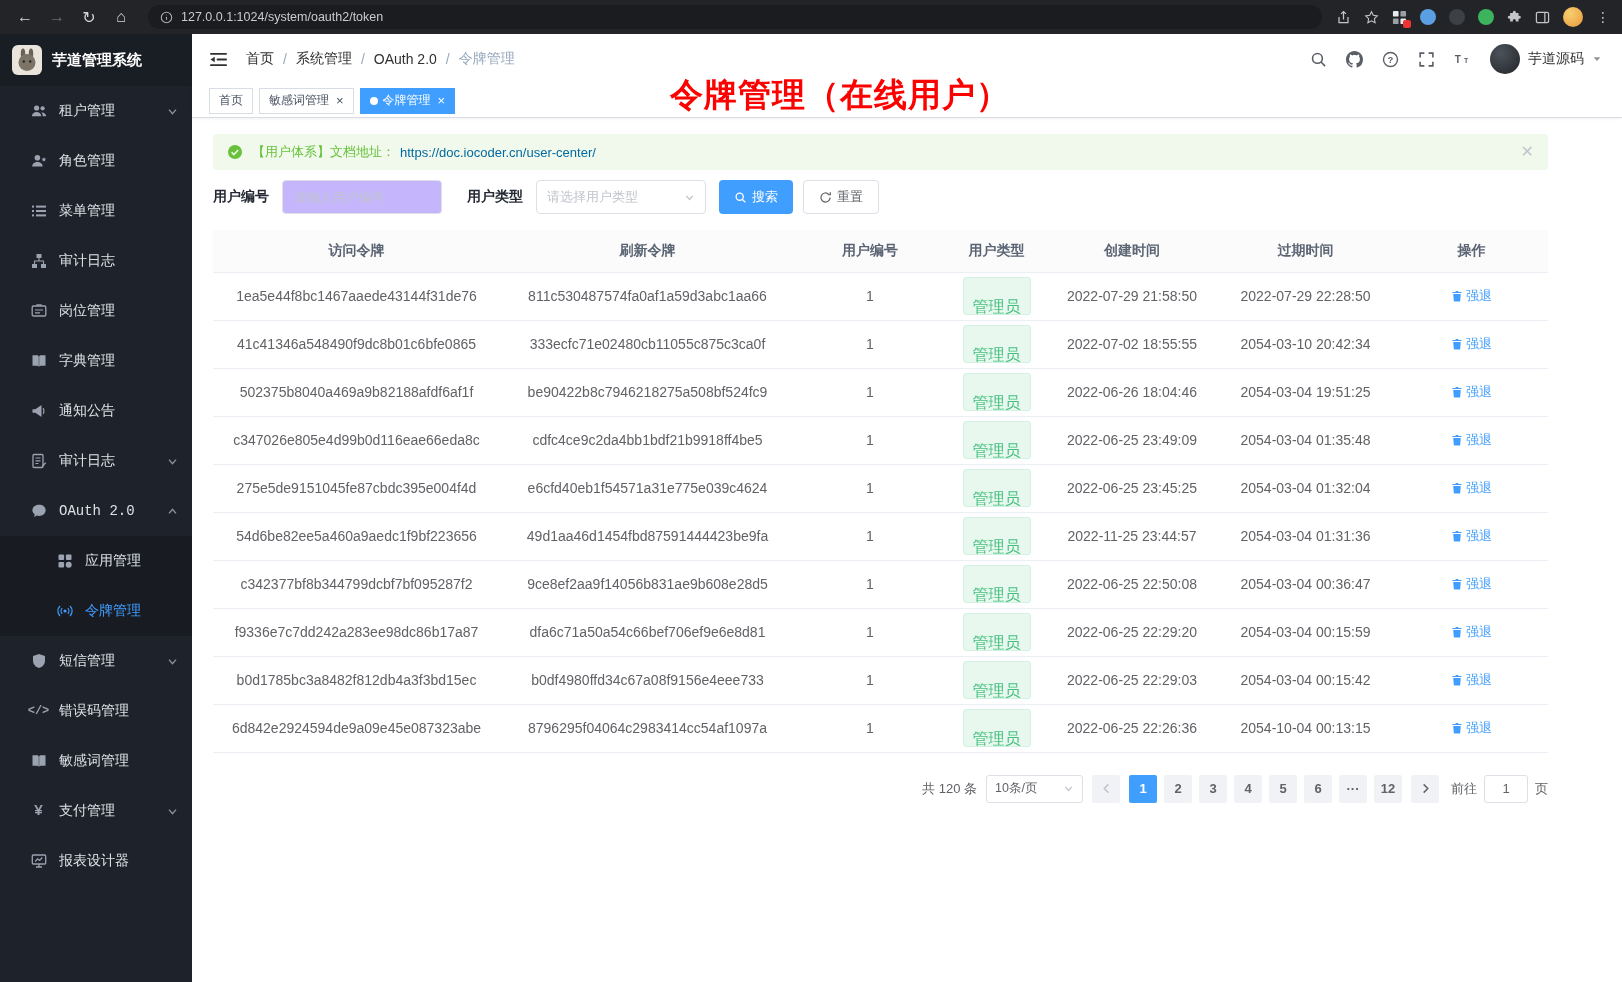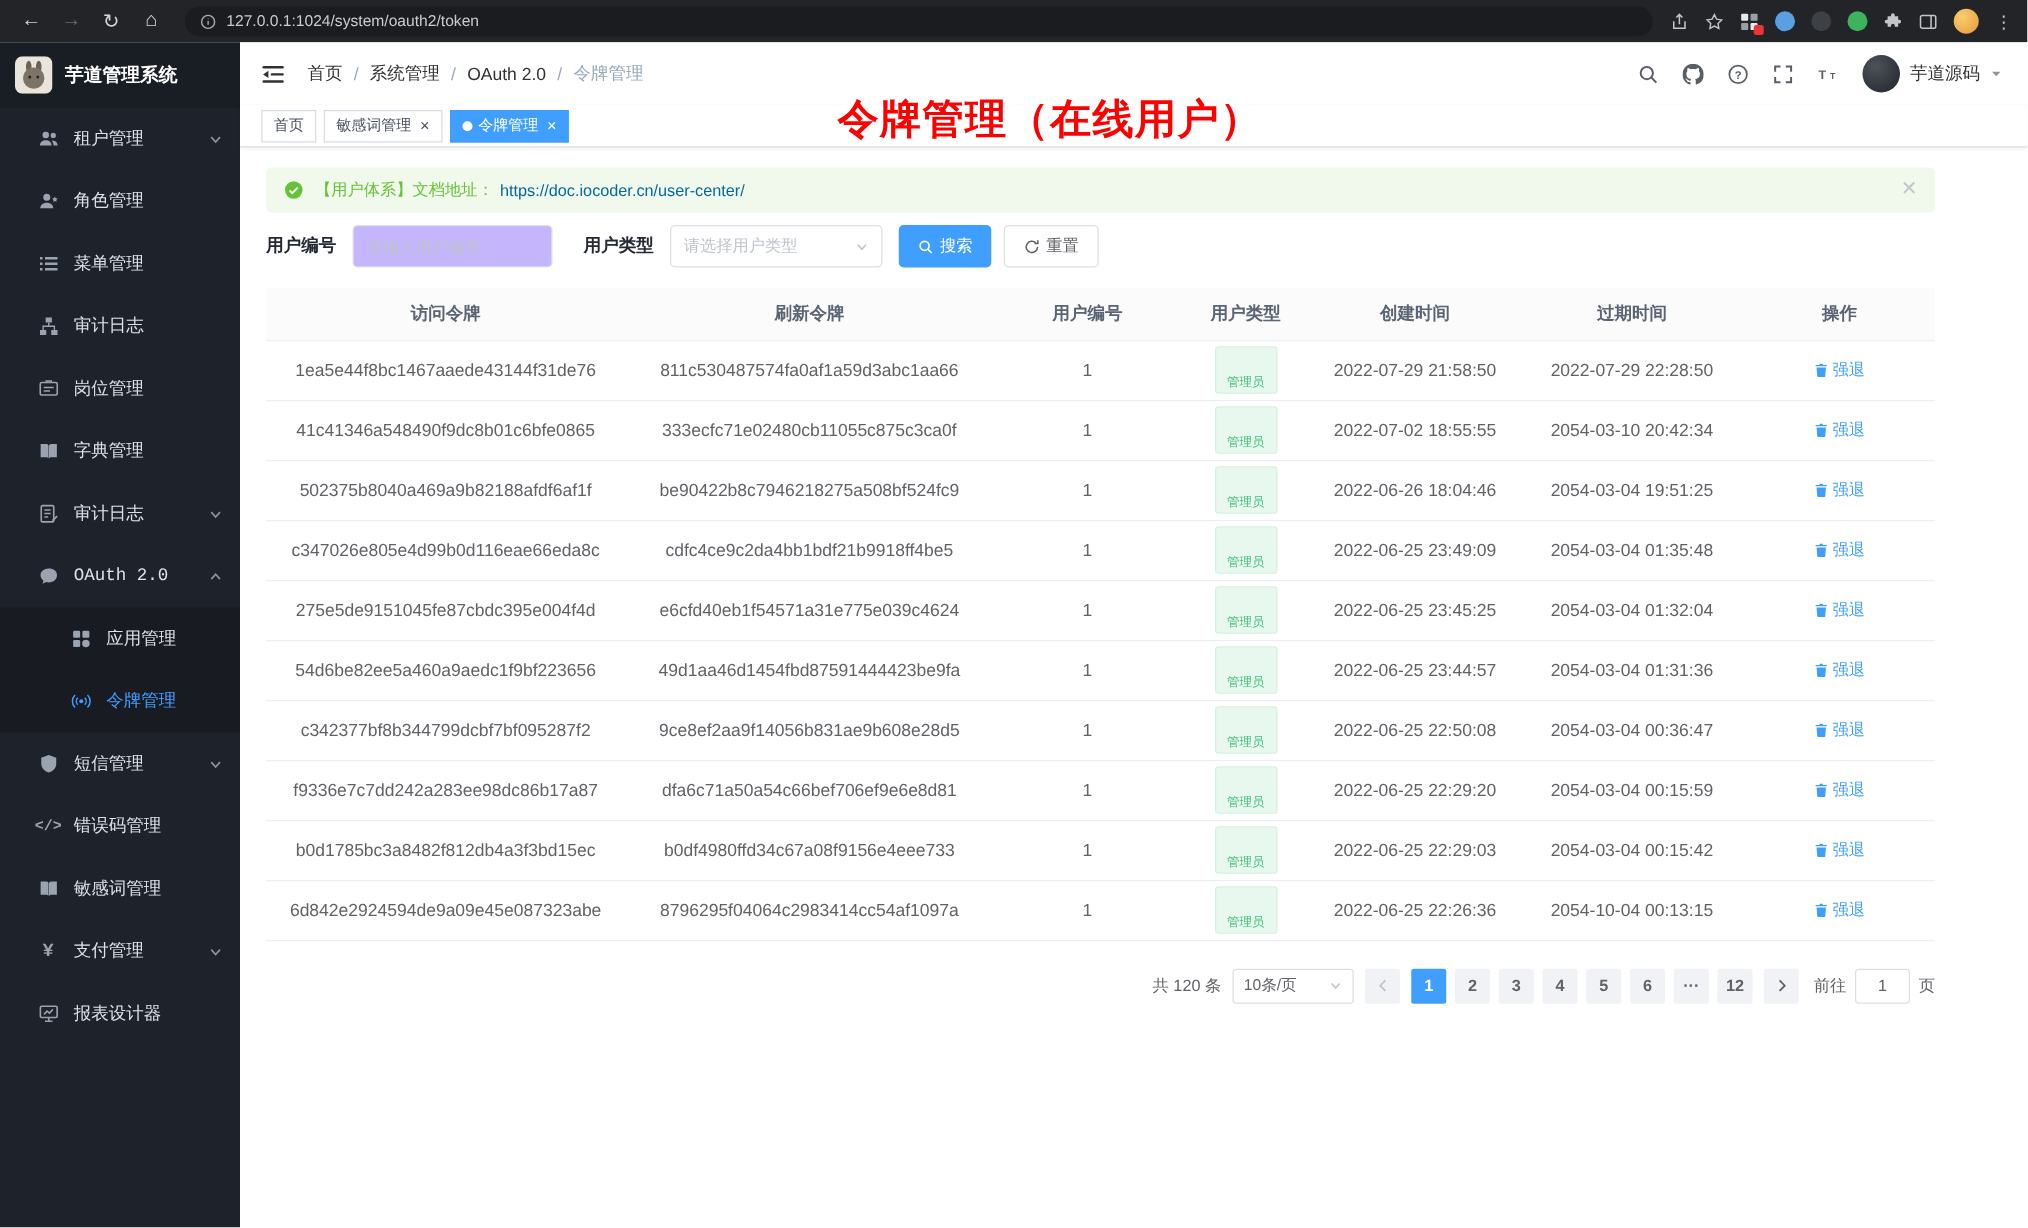--- a/index.html
+++ b/index.html
@@ -88,21 +88,21 @@
   .sel-caret { color:#c0c4cc; display:flex; }
   .sel-caret svg { width:11px; height:11px; }
   .btn { height:34px; border-radius:4px; display:inline-flex; align-items:center; gap:5px; font-size:13px; padding:0 15px; }
   .btn svg { width:13px; height:13px; }
   .btn-primary { background:#409eff; color:#fff; margin-left:13px; }
   .btn-plain { background:#fff; border:1px solid #dcdfe6; color:#606266; margin-left:10px; }
 
   .data-table { width:100%; border-collapse:collapse; margin-top:16px; table-layout:fixed; }
   .data-table th { height:42px; font-size:14px; color:#5a6472; font-weight:700; background:#fbfbfc; border-bottom:1px solid #ebeef5; text-align:center; }
   .data-table td { height:48px; font-size:14px; color:#606266; text-align:center; border-bottom:1px solid #ebeef5; overflow:hidden; white-space:nowrap; }
-  .tag-success { display:inline-block; padding:18px 9px; height:22px; line-height:21px; font-size:10px; border-radius:3px; background:#e8f8ee; color:#45c07f; border:1px solid #d3f1e0; }
+  .tag-success { display:inline-block; padding:18px 9px; height:22px; line-height:21px; font-size:16px; border-radius:3px; background:#e8f8ee; color:#45c07f; border:1px solid #d3f1e0; }
   .action-link { color:#409eff; font-size:13px; display:inline-flex; align-items:center; gap:3px; cursor:pointer; }
   .action-link svg { width:12px; height:12px; }
 
   .pagination { display:flex; align-items:center; justify-content:flex-end; margin-top:22px; gap:9px; font-size:13px; color:#606266; }
   .pg-total { white-space:nowrap; }
   .page-size-select { width:97px; height:28px; border:1px solid #dcdfe6; border-radius:3px; display:flex; align-items:center; justify-content:space-between; padding:0 8px; cursor:pointer; background:#fff; font-size:12.5px; color:#606266; }
   .pg-pages { display:flex; gap:7px; }
   .pg-btn { min-width:28px; height:28px; padding:0 4px; background:#f0f2f5; border-radius:2px; display:inline-flex; align-items:center; justify-content:center; color:#606266; font-size:13px; font-weight:600; }
   .pg-btn svg { width:11px; height:11px; }
   .pg-btn.disabled { color:#c0c4cc; }
@@ -250,20 +250,29 @@
           <div class="menu-item">
             <span class="mi-icon">
               <svg viewBox="0 0 16 16" fill="currentColor">
                 <path d="M1.5 2.2h4.7c.9 0 1.6.7 1.6 1.6v10c-.4-.6-1.1-1-1.9-1H1.5zM14.5 2.2H9.8c-.9 0-1.6.7-1.6 1.6v10c.4-.6 1.1-1 1.9-1h4.4z"></path>
               </svg>
             </span>
             <span class="mi-label">字典管理</span>
           </div>
           <div class="menu-item">
             <span class="mi-icon">
+              <svg viewBox="0 0 16 16" fill="currentColor">
+                <path d="M1.5 6.2h2.8L10.5 2v12L4.3 9.8H1.5z"></path>
+                <path d="M12 5.2c1.2.9 1.2 4.7 0 5.6" fill="none" stroke="currentColor" stroke-width="1.2"></path>
+              </svg>
+            </span>
+            <span class="mi-label">通知公告</span>
+          </div>
+          <div class="menu-item">
+            <span class="mi-icon">
               <svg viewBox="0 0 16 16">
                 <rect x="2" y="1.5" width="10" height="13" rx="1" fill="none" stroke="currentColor" stroke-width="1.3"></rect>
                 <path d="M4.5 5h5M4.5 7.8h5M4.5 10.5h3" stroke="currentColor" stroke-width="1.2"></path>
                 <path d="M11 12.5l3.2-3.2 1 1-3.2 3.2-1.3.3z" fill="currentColor"></path>
               </svg>
             </span>
             <span class="mi-label">审计日志</span>
             <span class="mi-chevron">
               <svg viewBox="0 0 12 12" fill="none" stroke="currentColor" stroke-width="1.5">
                 <path d="M2.2 4l3.8 4.3L9.8 4"></path>
@@ -565,21 +574,21 @@
                         <path d="M6.2 1.2h3.6v1.4h4.2V4H2V2.6h4.2zM3 5.2h10l-.7 9.2c0 .6-.5 1-1 1H4.7c-.5 0-1-.4-1-1z"></path>
                       </svg>
                       <span>强退</span>
                     </span></td>
                 </tr>
                 <tr>
                   <td>54d6be82ee5a460a9aedc1f9bf223656</td>
                   <td>49d1aa46d1454fbd87591444423be9fa</td>
                   <td>1</td>
                   <td><span class="tag-success">管理员</span></td>
-                  <td>2022-06-25 23:44:57</td>
+                  <td>2022-11-25 23:44:57</td>
                   <td>2054-03-04 01:31:36</td>
                   <td><span class="action-link">
                       <svg viewBox="0 0 16 16" fill="currentColor">
                         <path d="M6.2 1.2h3.6v1.4h4.2V4H2V2.6h4.2zM3 5.2h10l-.7 9.2c0 .6-.5 1-1 1H4.7c-.5 0-1-.4-1-1z"></path>
                       </svg>
                       <span>强退</span>
                     </span></td>
                 </tr>
                 <tr>
                   <td>c342377bf8b344799dcbf7bf095287f2</td>

